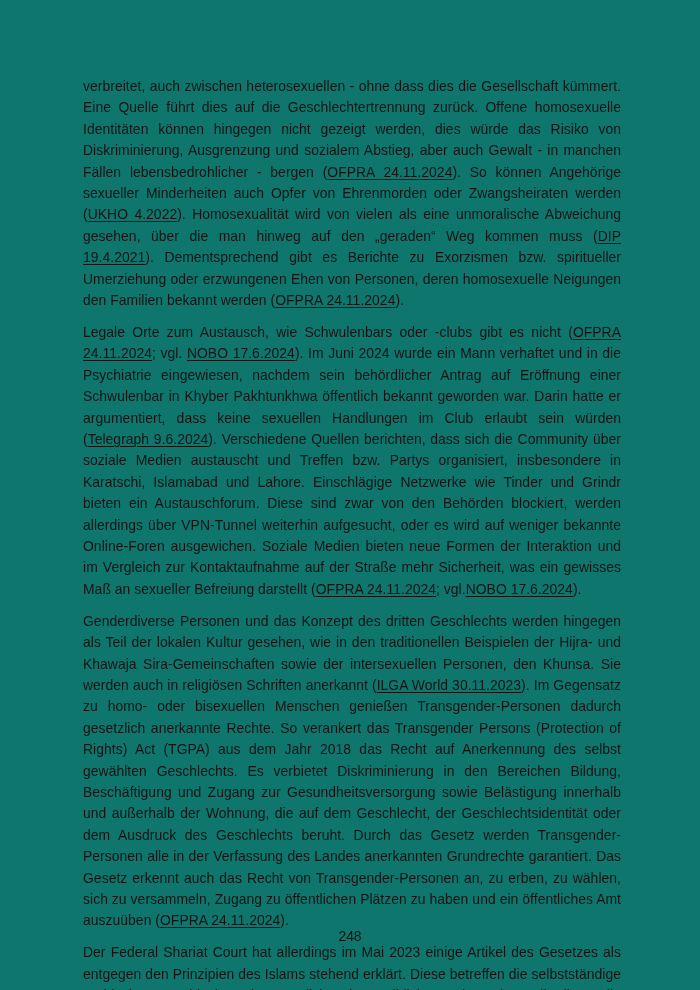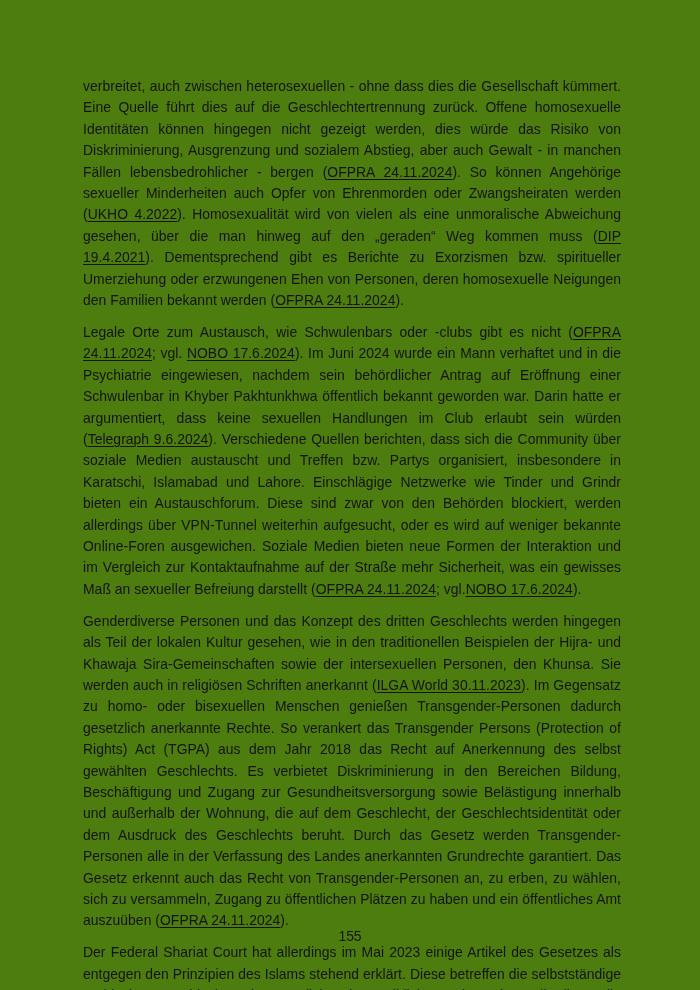--- a/index.html
+++ b/index.html
@@ -11,21 +11,21 @@
     width: 700px;
     height: 990px;
     position: relative;
     font-family: "Liberation Sans", "DejaVu Sans", sans-serif;
     color: #141414;
     overflow: hidden;
   }
   .page {
     position: absolute;
     inset: 0;
-    background: #4d7c0f;
+    background: #0f766e;
   }
   .content {
     position: absolute;
     left: 83px;
     right: 79px;
     top: 76px;
   }
   p.para {
     margin: 0 0 10.5px 0;
     font-size: 13.9px;
@@ -56,14 +56,14 @@
 <body>
 
 <div class="page">
   <div class="content">
 
   <p class="para"><span>verbreitet, auch zwischen heterosexuellen - ohne dass dies die Gesellschaft kümmert. Eine Quelle führt dies auf die Geschlechtertrennung zurück. Offene homosexuelle Identitäten können hingegen nicht gezeigt werden, dies würde das Risiko von Diskriminierung, Ausgrenzung und sozialem Abstieg, aber auch Gewalt - in manchen Fällen lebensbedrohlicher - bergen (</span><a class="src-link" href="#">OFPRA 24.11.2024</a><span>). So können Angehörige sexueller Minderheiten auch Opfer von Ehrenmorden oder Zwangsheiraten werden (</span><a class="src-link" href="#">UKHO 4.2022</a><span>). Homosexualität wird von vielen als eine unmoralische Abweichung gesehen, über die man hinweg auf den „geraden“ Weg kommen muss (</span><a class="src-link" href="#">DIP 19.4.2021</a><span>). Dementsprechend gibt es Berichte zu Exorzismen bzw. spiritueller Umerziehung oder erzwungenen Ehen von Personen, deren homosexuelle Neigungen den Familien bekannt werden (</span><a class="src-link" href="#">OFPRA 24.11.2024</a><span>).</span></p>
       <p class="para"><span>Legale Orte zum Austausch, wie Schwulenbars oder -clubs gibt es nicht (</span><a class="src-link" href="#">OFPRA 24.11.2024</a><span>; vgl. </span><a class="src-link" href="#">NOBO 17.6.2024</a><span>). Im Juni 2024 wurde ein Mann verhaftet und in die Psychiatrie eingewiesen, nachdem sein behördlicher Antrag auf Eröffnung einer Schwulenbar in Khyber Pakhtunkhwa öffentlich bekannt geworden war. Darin hatte er argumentiert, dass keine sexuellen Handlungen im Club erlaubt sein würden (</span><a class="src-link" href="#">Telegraph 9.6.2024</a><span>). Verschiedene Quellen berichten, dass sich die Community über soziale Medien austauscht und Treffen bzw. Partys organisiert, insbesondere in Karatschi, Islamabad und Lahore. Einschlägige Netzwerke wie Tinder und Grindr bieten ein Austauschforum. Diese sind zwar von den Behörden blockiert, werden allerdings über VPN-Tunnel weiterhin aufgesucht, oder es wird auf weniger bekannte Online-Foren ausgewichen. Soziale Medien bieten neue Formen der Interaktion und im Vergleich zur Kontaktaufnahme auf der Straße mehr Sicherheit, was ein gewisses Maß an sexueller Befreiung darstellt (</span><a class="src-link" href="#">OFPRA 24.11.2024</a><span>; vgl.</span><a class="src-link" href="#">NOBO 17.6.2024</a><span>).</span></p>
       <p class="para"><span>Genderdiverse Personen und das Konzept des dritten Geschlechts werden hingegen als Teil der lokalen Kultur gesehen, wie in den traditionellen Beispielen der Hijra- und Khawaja Sira-Gemeinschaften sowie der intersexuellen Personen, den Khunsa. Sie werden auch in religiösen Schriften anerkannt (</span><a class="src-link" href="#">ILGA World 30.11.2023</a><span>). Im Gegensatz zu homo- oder bisexuellen Menschen genießen Transgender-Personen dadurch gesetzlich anerkannte Rechte. So verankert das Transgender Persons (Protection of Rights) Act (TGPA) aus dem Jahr 2018 das Recht auf Anerkennung des selbst gewählten Geschlechts. Es verbietet Diskriminierung in den Bereichen Bildung, Beschäftigung und Zugang zur Gesundheitsversorgung sowie Belästigung innerhalb und außerhalb der Wohnung, die auf dem Geschlecht, der Geschlechtsidentität oder dem Ausdruck des Geschlechts beruht. Durch das Gesetz werden Transgender-Personen alle in der Verfassung des Landes anerkannten Grundrechte garantiert. Das Gesetz erkennt auch das Recht von Transgender-Personen an, zu erben, zu wählen, sich zu versammeln, Zugang zu öffentlichen Plätzen zu haben und ein öffentliches Amt auszuüben (</span><a class="src-link" href="#">OFPRA 24.11.2024</a><span>).</span></p>
       <p class="para"><span>Der Federal Shariat Court hat allerdings im Mai 2023 einige Artikel des Gesetzes als entgegen den Prinzipien des Islams stehend erklärt. Diese betreffen die selbstständige Wahl des Geschlechts als männlich oder weiblich. Er bestätigte allerdings die Anerkennung, den Schutz vor Diskriminierung und die Möglichkeit affirmativer Maßnahmen für intersexuelle Personen, Eunuchen und Khawaja Sira bzw. Hijras (</span></p>
     </div>
-  <div class="page-number">155</div>
+  <div class="page-number">248</div>
 </div>
 
 </body></html>

